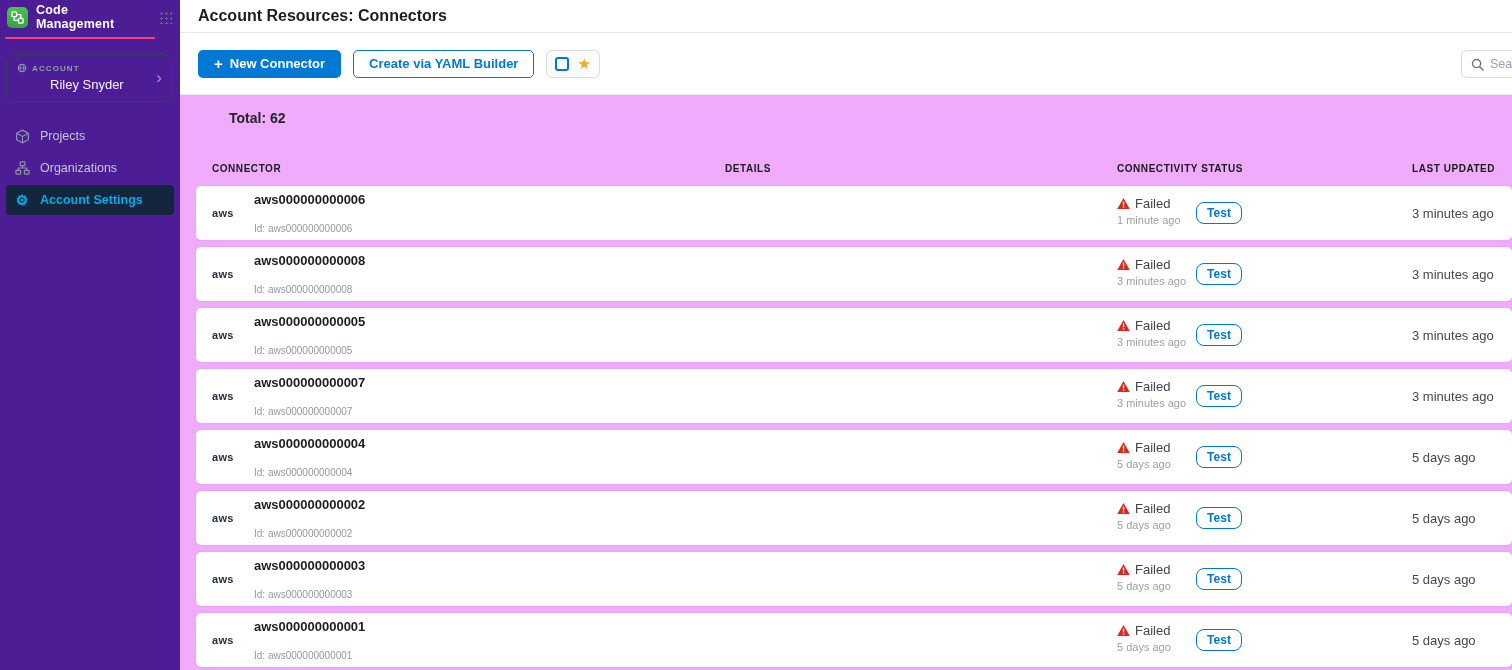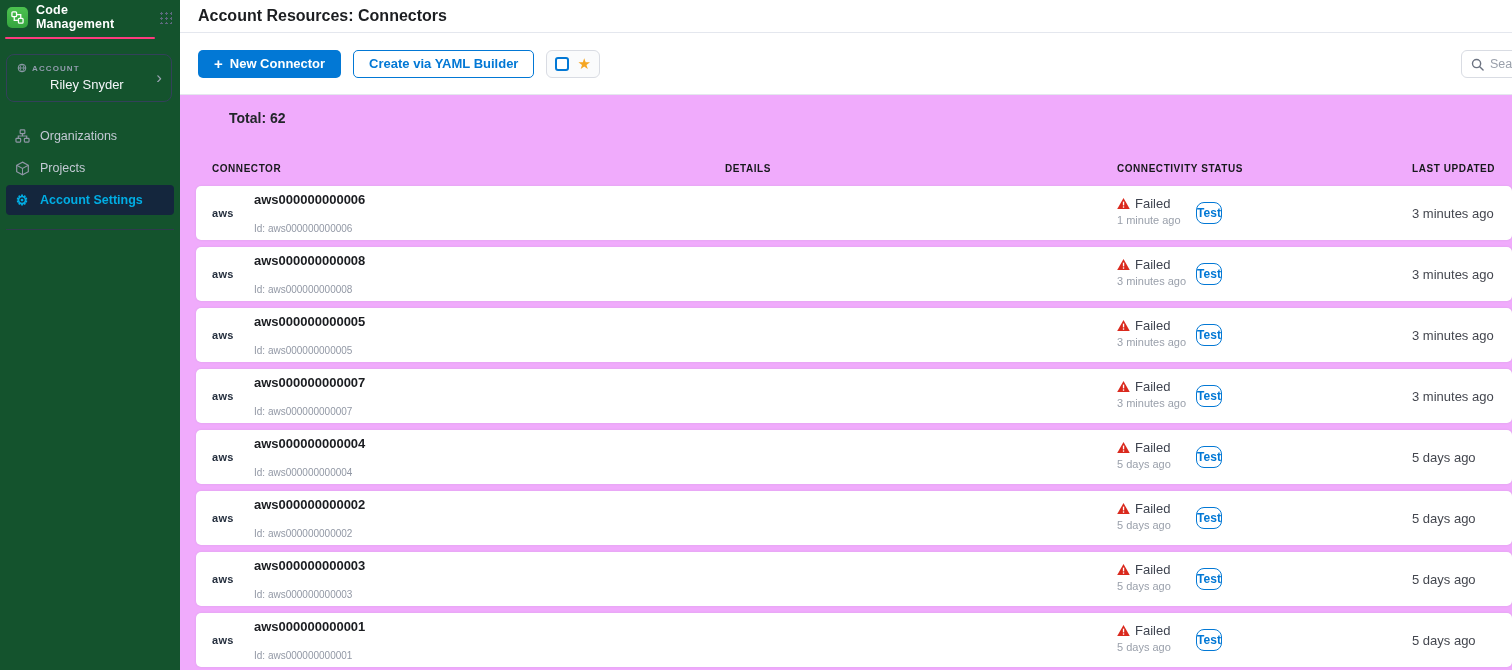--- a/index.html
+++ b/index.html
@@ -2,21 +2,21 @@
 <html><head>
 <meta charset="utf-8">
 <style>
   * { margin:0; padding:0; box-sizing:border-box; }
   html,body { width:1512px; height:670px; overflow:hidden;
     font-family:"Liberation Sans", sans-serif; background:#f4f6fa; }
   .stage { position:relative; width:1512px; height:670px; }
 
   
   .sidebar { position:absolute; left:0; top:0; width:180px; height:670px;
-    background:#14532d; }
+    background:#4c1d95; }
   .sb-head { display:flex; align-items:center; gap:8px; padding:3px 8px 0 7px; }
   .logo-box { width:21px; height:21px; border-radius:5px; flex:0 0 auto;
     background:linear-gradient(180deg,#4cc14f,#35a53f);
     display:flex; align-items:center; justify-content:center; }
   .sb-title { flex:1; color:#fff; font-size:12.5px; font-weight:700; letter-spacing:.2px; }
   .dots-grid { width:14px; height:14px; flex:0 0 auto;
     background-image:radial-gradient(#5d6a7e 1.1px, transparent 1.3px);
     background-size:5px 5px; background-position:1px 1px; }
   .pink-rule { height:2px; width:150px; margin:6px 0 0 5px; background:#fd3b7f; border-radius:1px; }
 
@@ -82,21 +82,21 @@
   .aws-word { font-size:11px; font-weight:700; color:#252f3e; letter-spacing:.3px;
     line-height:1; }
   .aws-smile { margin-top:-1px; }
   .conn-name { font-size:13px; font-weight:700; color:#1b1d21; line-height:1.2; }
   .conn-id { font-size:10px; color:#9298a5; margin-top:16px; }
   .cell-status { position:absolute; left:921px; top:10px; }
   .status-row { display:flex; align-items:center; gap:5px; }
   .status-text { font-size:13px; color:#3f4450; }
   .status-time { font-size:11px; color:#9aa0ab; margin-top:3px; }
   .cell-test { position:absolute; left:1000px; top:50%; transform:translateY(-50%);
-    width:26px; height:22px; background:#fff; border:1.5px solid #0278d5;
+    width:46px; height:22px; background:#fff; border:1.5px solid #0278d5;
     border-radius:8px; color:#0278d5; font-size:12px; font-weight:700;
     display:flex; align-items:center; justify-content:center; cursor:pointer; }
   .cell-updated { position:absolute; left:1216px; top:50%; transform:translateY(-50%);
     font-size:13px; color:#44474f; }
 </style>
 </head>
 <body>
 
 <div class="stage">
 
@@ -120,40 +120,40 @@
           <circle cx="6" cy="6" r="4.6" fill="none" stroke="#939daf" stroke-width="1.2"></circle>
           <path d="M1.4 6 h9.2 M6 1.4 c-3 3-3 6.2 0 9.2 M6 1.4 c3 3 3 6.2 0 9.2" fill="none" stroke="#939daf" stroke-width="1"></path>
         </svg>
         <span class="account-label">ACCOUNT</span>
       </div>
       <div class="account-name">Riley Snyder</div>
       <span class="card-chevron">›</span>
     </div>
 
     <div class="nav">
+      <div class="nav-item">
+        <span class="nav-ic">
+          <svg width="15" height="15" viewBox="0 0 16 16">
+            <path d="M8 1.2 L14.2 4.6 V11.4 L8 14.8 L1.8 11.4 V4.6 Z" fill="none" stroke="currentColor" stroke-width="1.3"></path>
+            <path d="M1.8 4.6 L8 8 L14.2 4.6 M8 8 V14.8" fill="none" stroke="currentColor" stroke-width="1.1"></path>
+          </svg>
+        </span>
+        <span>Projects</span>
+      </div>
       <div class="nav-item">
         <span class="nav-ic">
           <svg width="15" height="14" viewBox="0 0 16 15">
             <rect x="5.5" y="1" width="5" height="4" rx="0.8" fill="none" stroke="currentColor" stroke-width="1.3"></rect>
             <rect x="1" y="10" width="5" height="4" rx="0.8" fill="none" stroke="currentColor" stroke-width="1.3"></rect>
             <rect x="10" y="10" width="5" height="4" rx="0.8" fill="none" stroke="currentColor" stroke-width="1.3"></rect>
             <path d="M8 5 v2.5 M3.5 10 V7.5 h9 V10" fill="none" stroke="currentColor" stroke-width="1.3"></path>
           </svg>
         </span>
         <span>Organizations</span>
       </div>
-      <div class="nav-item">
-        <span class="nav-ic">
-          <svg width="15" height="15" viewBox="0 0 16 16">
-            <path d="M8 1.2 L14.2 4.6 V11.4 L8 14.8 L1.8 11.4 V4.6 Z" fill="none" stroke="currentColor" stroke-width="1.3"></path>
-            <path d="M1.8 4.6 L8 8 L14.2 4.6 M8 8 V14.8" fill="none" stroke="currentColor" stroke-width="1.1"></path>
-          </svg>
-        </span>
-        <span>Projects</span>
-      </div>
       <div class="nav-item active">
         <span class="nav-ic gear-glyph">⚙</span>
         <span>Account Settings</span>
       </div>
     </div>
     <div class="sb-divider"></div>
   </div>
 
   <div class="main">
     <div class="page-header">

